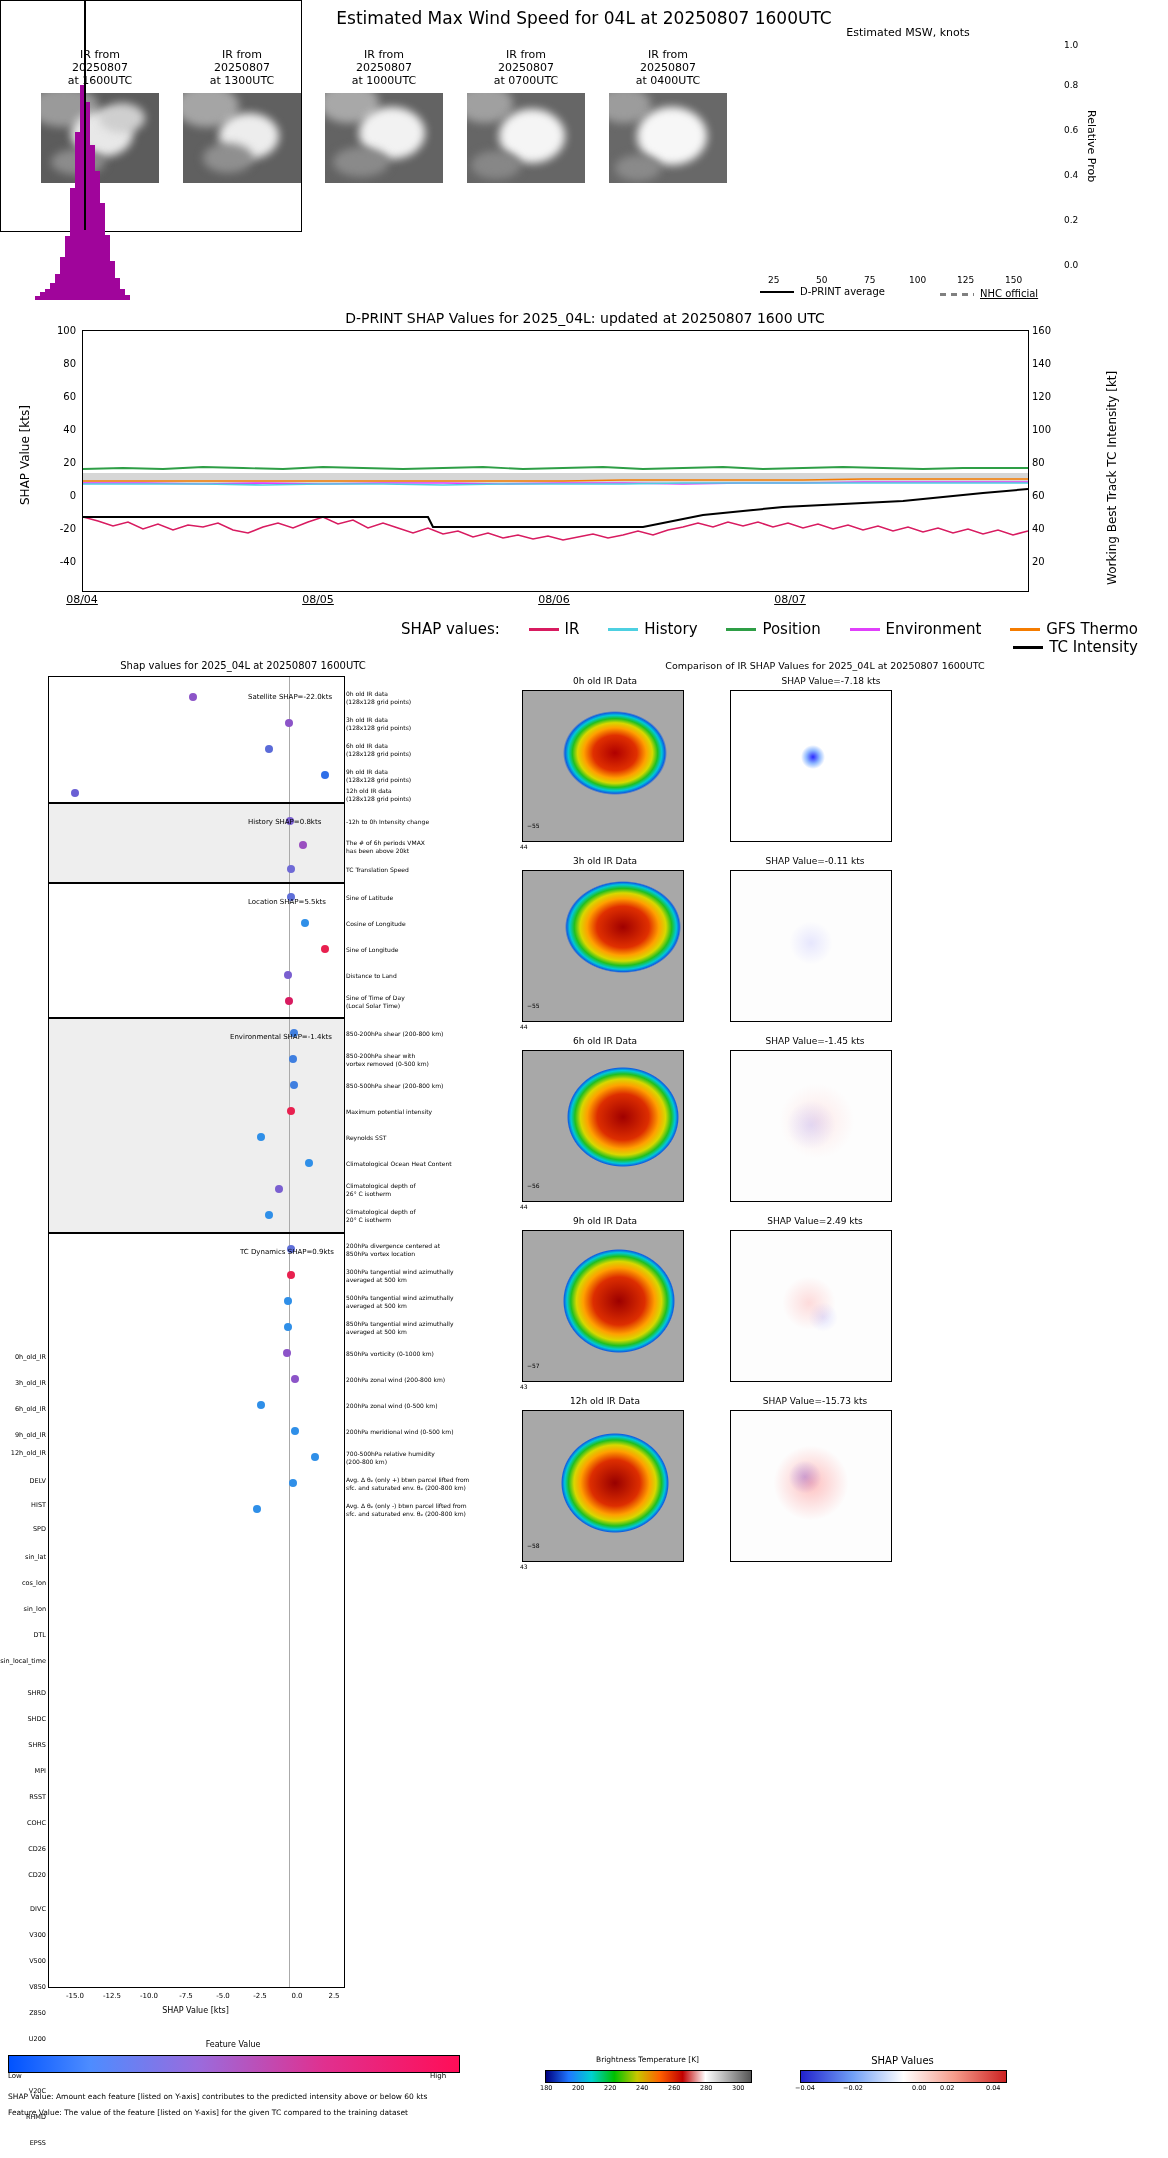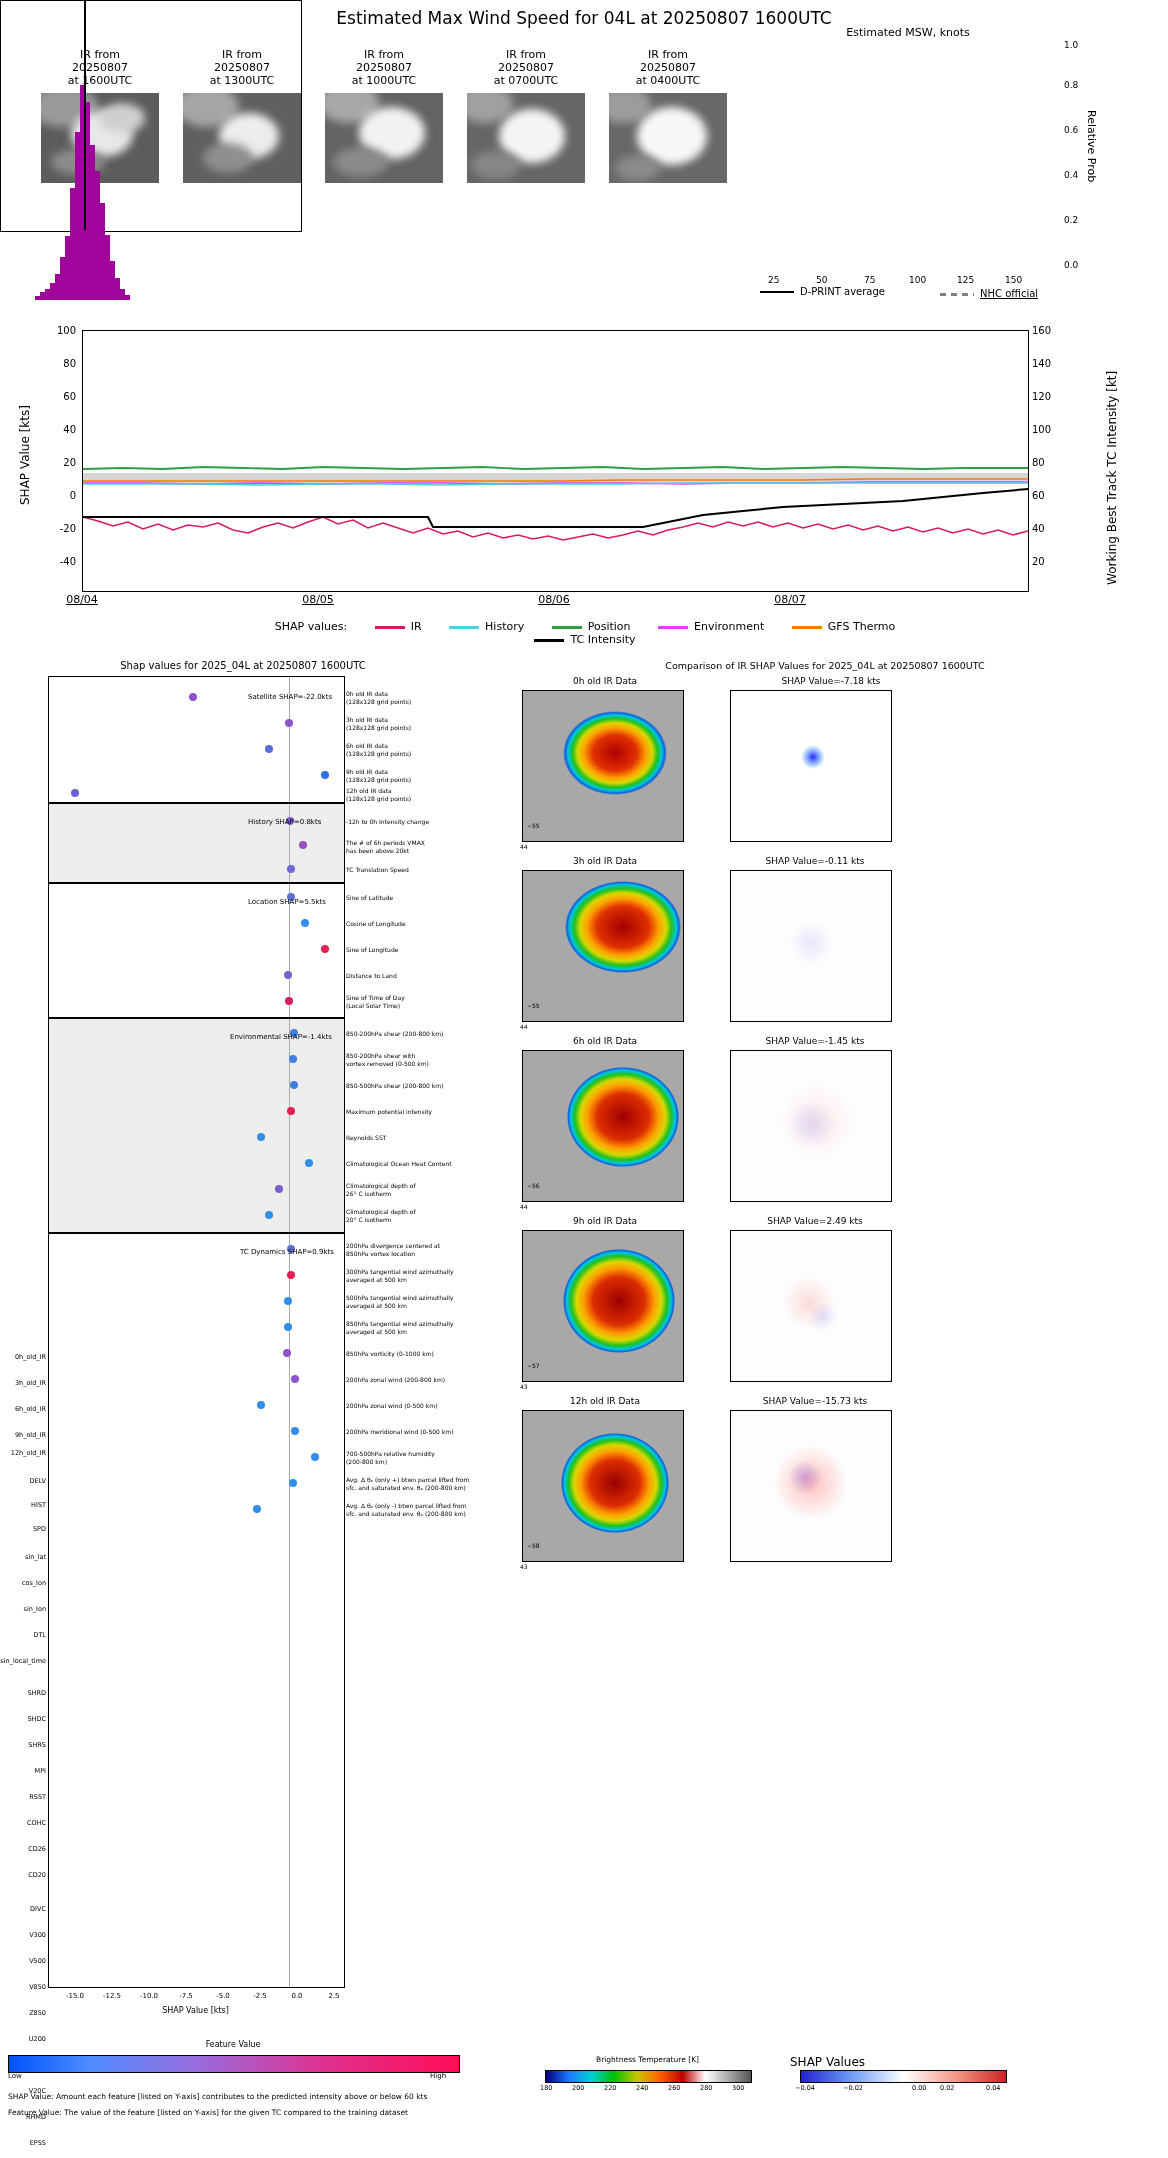--- a/index.html
+++ b/index.html
@@ -27,21 +27,21 @@
   #tstitle{left:0;top:0;width:1130px;text-align:center;font-size:14px;}
   #tsplot{position:absolute;left:62px;top:20px;width:945px;height:260px;border:1px solid #000;background:#fff;}
   .gl{position:absolute;background:#000;opacity:.25;}
   .ytick{position:absolute;font-size:10px;text-align:right;width:40px;}
   .ytickR{position:absolute;font-size:10px;text-align:left;width:42px;}
   .xtick{position:absolute;font-size:11px;text-align:center;width:60px;text-decoration:underline;}
   #ylabL{position:absolute;left:-2px;top:195px;transform:rotate(-90deg);transform-origin:left top;font-size:12px;white-space:nowrap;}
   #ylabR{position:absolute;left:1085px;top:275px;transform:rotate(-90deg);transform-origin:left top;font-size:12px;white-space:nowrap;}
   #xlab{position:absolute;left:0;top:296px;width:1130px;text-align:center;font-size:12px;}
   .legline{display:inline-block;width:30px;height:3px;vertical-align:middle;margin-right:6px;}
-  #tslegend{position:absolute;left:0;top:310px;width:1130px;text-align:center;font-size:11px;}
+  #tslegend{position:absolute;left:0;top:310px;width:1130px;text-align:right;font-size:15px;}
   #tslegend span.it{margin:0 12px;white-space:nowrap;}
 
   
   #shappanel{left:8px;top:660px;width:470px;height:1380px;}
   #shaptitle{left:0;top:0;width:470px;text-align:center;font-size:10px;}
   #shapplot{position:absolute;left:40px;top:16px;width:295px;height:1310px;border:1px solid #000;background:#fff;}
   .rowband{position:absolute;left:0;width:100%;background:#eeeeee;}
   .sect-sep{position:absolute;left:0;width:100%;height:1.5px;background:#000;}
   .dot{position:absolute;width:8px;height:8px;border-radius:50%;}
   .ylbl{position:absolute;font-size:6.5px;text-align:right;width:56px;}
@@ -63,21 +63,21 @@
   #featbarlbl{position:absolute;left:8px;top:2040px;width:450px;text-align:center;font-size:8px;}
   #featlow{position:absolute;left:8px;top:2072px;font-size:7px;}
   #feathigh{position:absolute;left:418px;top:2072px;font-size:7px;padding-left:12px;}
   #foot1{position:absolute;left:8px;top:2092px;font-size:7.5px;}
   #foot2{position:absolute;left:8px;top:2108px;font-size:7.5px;}
   #btbar{position:absolute;left:545px;top:2070px;width:205px;height:11px;border:1px solid #000;
      background:linear-gradient(to right,#000080,#1f77ff,#00d0d0,#00c000,#c8c800,#ff6000,#c00000,#ffffff,#aaaaaa,#555555);}
   #btlbl{position:absolute;left:520px;top:2055px;width:255px;text-align:center;font-size:7.5px;}
   #shapcbar{position:absolute;left:800px;top:2070px;width:205px;height:11px;border:1px solid #000;
      background:linear-gradient(to right,#2222cc,#6f9ef5,#ffffff,#f59b8a,#cc2222);}
-  #shapcbarlbl{position:absolute;left:790px;top:2055px;width:225px;font-size:12px;}
+  #shapcbarlbl{position:absolute;left:790px;top:2055px;width:225px;text-align:center;font-size:10px;}
   .cbtick{position:absolute;font-size:6.5px;}
 </style>
 </head>
 <body>
 
 <div id="maintitle" class="abs">Estimated Max Wind Speed for 04L at 20250807 1600UTC</div>
 
 <div class="abs" id="toppanel">
 
   <div class="irblock" style="left:30px;top:48px;">
@@ -188,20 +188,21 @@
 
   <div class="legrow abs" style="left:760px;top:286px;">
     <span style="display:inline-block;width:34px;height:2px;background:#000;vertical-align:middle;margin-right:6px;"></span><span>D-PRINT average</span>
   </div>
   <div class="legrow abs" style="left:940px;top:288px;text-decoration:underline;">
     <span style="display:inline-block;width:34px;height:3px;background:repeating-linear-gradient(to right,#808080 0 6px,transparent 6px 11px);vertical-align:middle;margin-right:6px;"></span><span>NHC official</span>
   </div>
 </div>
 
 <div class="abs" id="tspanel">
+  <div id="tstitle">D-PRINT SHAP Values for 2025_04L: updated at 20250807 1600 UTC</div>
   <div id="tsplot">
 
     <div class="gl" style="left:0;top:148.6px;width:100%;height:1px;opacity:.0;"></div>
 
     <svg width="945" height="260" style="position:absolute;left:0;top:0;">
 
       <rect x="0" y="142" width="945" height="10" fill="#cccccc" opacity="0.8"></rect>
 
       <polyline fill="none" stroke="#2e9e46" stroke-width="1.8" points="0,138 40,137 80,138 120,136 160,137 200,138 240,136 280,137 320,138 360,137 400,136 440,138 480,137 520,136 560,138 600,137 640,136 680,138 720,137 760,136 800,137 840,138 880,137 920,137 945,137"></polyline>
 

